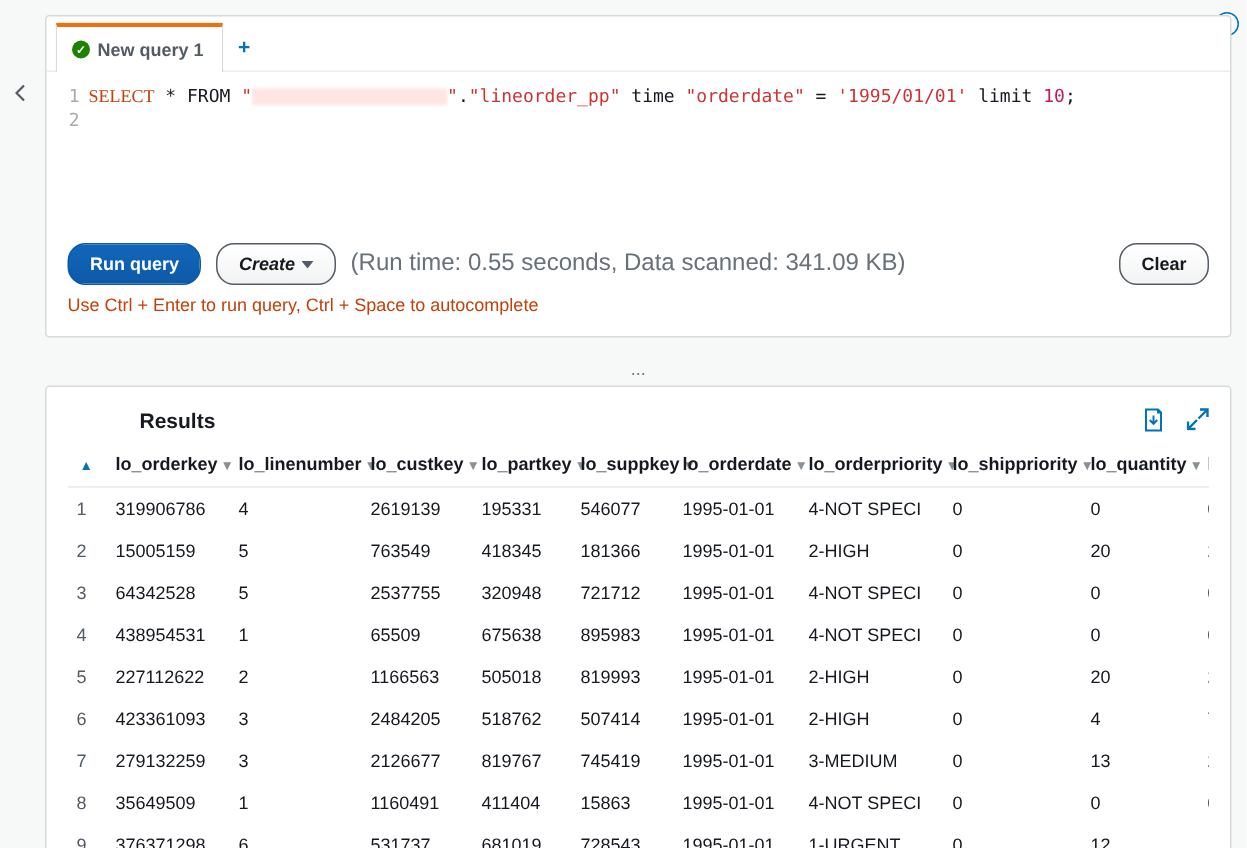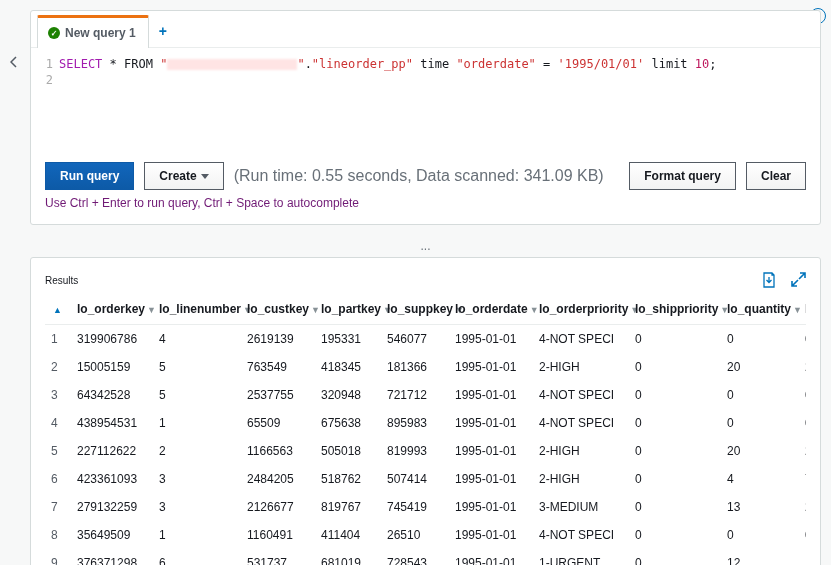--- a/index.html
+++ b/index.html
@@ -7,35 +7,35 @@
 .collapse-handle { position: absolute; left: 6px; top: 50px; width: 16px; height: 24px; display: flex; align-items: center; justify-content: center; color: #666; cursor: pointer; }
 .info-icon { position: absolute; right: 5px; top: 8px; width: 16px; height: 16px; border-radius: 50%; border: 1.5px solid #0073bb; color: #0073bb; display: flex; align-items: center; justify-content: center; font-size: 11px; font-weight: bold; cursor: pointer; }
 .panel { background: #fff; border: 1px solid #d5dbdb; border-radius: 3px; margin-bottom: 14px; padding: 0; position: relative; }
 .tab-bar { border-bottom: 1px solid #eaeded; padding: 0 6px; display: flex; align-items: flex-end; }
 .tab { display: flex; align-items: center; gap: 5px; padding: 8px 12px 8px 10px; background: #fff; border: 1px solid #d5dbdb; border-top: 3px solid #ec7211; border-bottom: none; border-radius: 2px 2px 0 0; margin-top: 4px; margin-bottom: -1px; font-size: 12px; font-weight: bold; color: #545b64; cursor: pointer; }
 .tab-check { width: 12px; height: 12px; border-radius: 50%; background: #1d8102; color: #fff; display: flex; align-items: center; justify-content: center; font-size: 8px; }
 .tab-add { padding: 8px 10px; color: #0073bb; font-size: 14px; font-weight: bold; cursor: pointer; }
 .editor-wrap { display: flex; padding: 6px 8px 0 0; min-height: 100px; }
 .gutter { width: 28px; text-align: right; color: #aaa; font-family: Menlo, Monaco, Consolas, monospace; font-size: 12px; line-height: 16px; padding: 2px 6px 0 0; user-select: none; }
 .code { flex: 1; font-family: Menlo, Monaco, Consolas, monospace; font-size: 12px; line-height: 16px; padding: 2px 0; white-space: pre; overflow-x: auto; }
-.kw { color: #a21caf; }
+.kw { color: #c2410c; font-family: Liberation Serif, serif; }
 .str { color: #cc3333; }
 .num { color: #be185d; }
 .redact { display: inline-block; width: 130px; height: 11px; background: #ffe4e4; filter: blur(1px); vertical-align: middle; }
 .toolbar { display: flex; align-items: center; gap: 10px; padding: 14px 14px 6px 14px; }
 .spacer { flex: 1; }
-.btn { border: 1px solid #545b64; background: linear-gradient(#fff,#f2f3f3); border-radius: 0; padding: 6px 14px; font-size: 12px; font-weight: bold; color: #16191f; cursor: pointer; }
+.btn { border: 1px solid #545b64; background: linear-gradient(#fff,#f2f3f3); border-radius: 12px; padding: 6px 14px; font-size: 12px; font-weight: bold; color: #16191f; cursor: pointer; }
 .btn.primary { background: linear-gradient(#1166bb,#0d5aa7); border-color: #0d5aa7; color: #fff; }
-.btn-drop { display: flex; align-items: center; gap: 4px; }
+.btn-drop { display: flex; align-items: center; gap: 4px; font-style: italic; }
 .meta { color: #687078; font-size: 16px; }
-.hint { padding: 0 14px 14px 14px; color: #701a75; font-size: 12px; }
+.hint { padding: 0 14px 14px 14px; color: #c2410c; font-size: 12px; }
 .ellipsis { text-align: center; color: #687078; font-size: 12px; padding: 0 0 4px 0; }
 .results-panel { padding: 4px 14px 14px 14px; }
 .results-head { display: flex; align-items: center; padding: 10px 0 6px 0; }
-.results-title { font-weight: normal; font-size: 10px; }
+.results-title { font-weight: bold; font-size: 14px; margin-left: 48px; }
 .result-actions { display: flex; gap: 14px; }
 .icon-btn { color: #0073bb; cursor: pointer; }
 .table-wrap { overflow-x: hidden; }
 table { border-collapse: collapse; width: 100%; table-layout: fixed; }
 th { text-align: left; font-weight: bold; color: #16191f; padding: 8px 6px; border-bottom: 1px solid #eaeded; white-space: nowrap; font-size: 12px; position: relative; }
 th .sort { color: #879196; font-size: 9px; margin-left: 2px; }
 th.idx .sort { color: #0073bb; }
 td { padding: 7px 6px; font-size: 12px; color: #16191f; white-space: nowrap; overflow: hidden; text-overflow: ellipsis; }
 td.idx, th.idx { color: #545b64; }
 .last-col { overflow: hidden; }
@@ -69,21 +69,20 @@
   <div class="toolbar">
     <button class="btn primary">Run query</button>
     <button class="btn btn-drop">
       <span>Create</span>
       <svg width="8" height="5" viewBox="0 0 8 5">
           <path d="M0 0 L4 5 L8 0 Z" fill="#545b64"></path>
         </svg>
     </button>
     <span class="meta">(Run time: 0.55 seconds, Data scanned: 341.09 KB)</span>
     <span class="spacer"></span>
-    <button class="btn">Format query</button>
     <button class="btn">Clear</button>
   </div>
   <div class="hint">Use Ctrl + Enter to run query, Ctrl + Space to autocomplete</div>
 </div>
 
 <div class="ellipsis">...</div>
 
 <div class="panel results-panel">
   <div class="results-head">
     <div class="results-title">Results</div>
@@ -211,21 +210,21 @@
             <td>0</td>
             <td>13</td>
             <td class="last-col">21</td>
           </tr>
           <tr>
             <td class="idx">8</td>
             <td>35649509</td>
             <td>1</td>
             <td>1160491</td>
             <td>411404</td>
-            <td>26510</td>
+            <td>15863</td>
             <td>1995-01-01</td>
             <td>4-NOT SPECI</td>
             <td>0</td>
             <td>0</td>
             <td class="last-col">0</td>
           </tr>
           <tr>
             <td class="idx">9</td>
             <td>376371298</td>
             <td>6</td>

